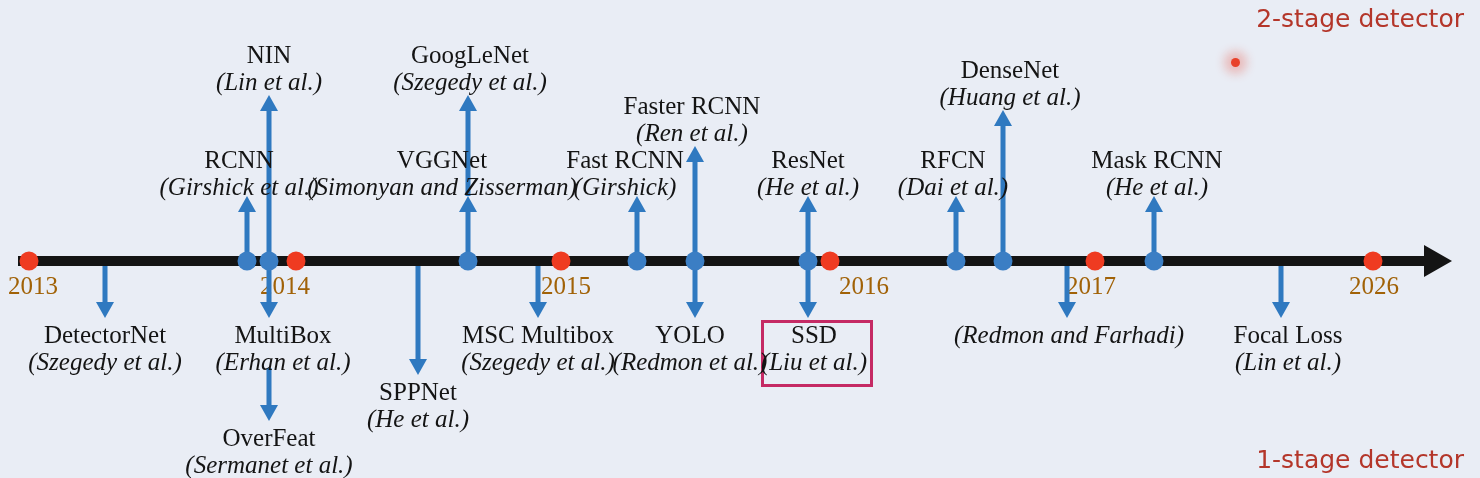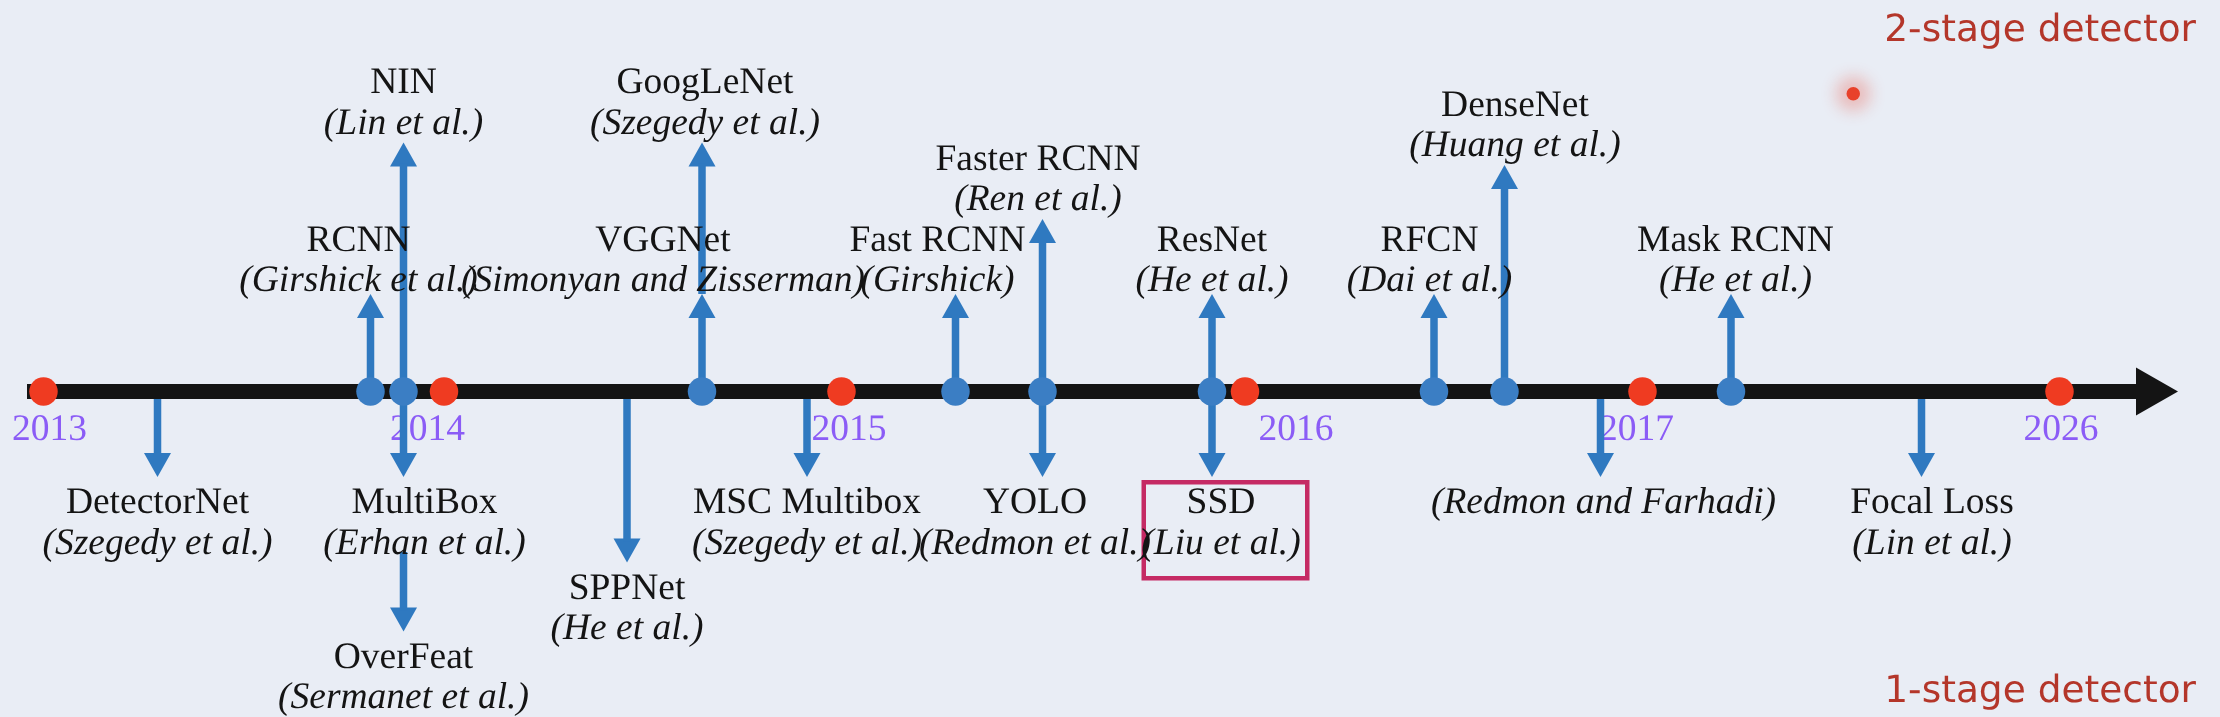--- a/index.html
+++ b/index.html
@@ -39,21 +39,21 @@
   .dot.blue{background:#3b7ec4;}
   .dot.red{background:#ef3b21;}
   .dot.blue{z-index:6;}
   .dot.red{z-index:5;}
 
   
   .year{
     position:absolute;
     top:272px;
     font-size:25px;
-    color:#8b5cf6;
+    color:#a16207;
     white-space:nowrap;
     letter-spacing:0px;
   }
 
   
   .arrow{position:absolute;z-index:4;}
   .arrow .stem{
     position:absolute;
     left:50%;
     transform:translateX(-50%);

